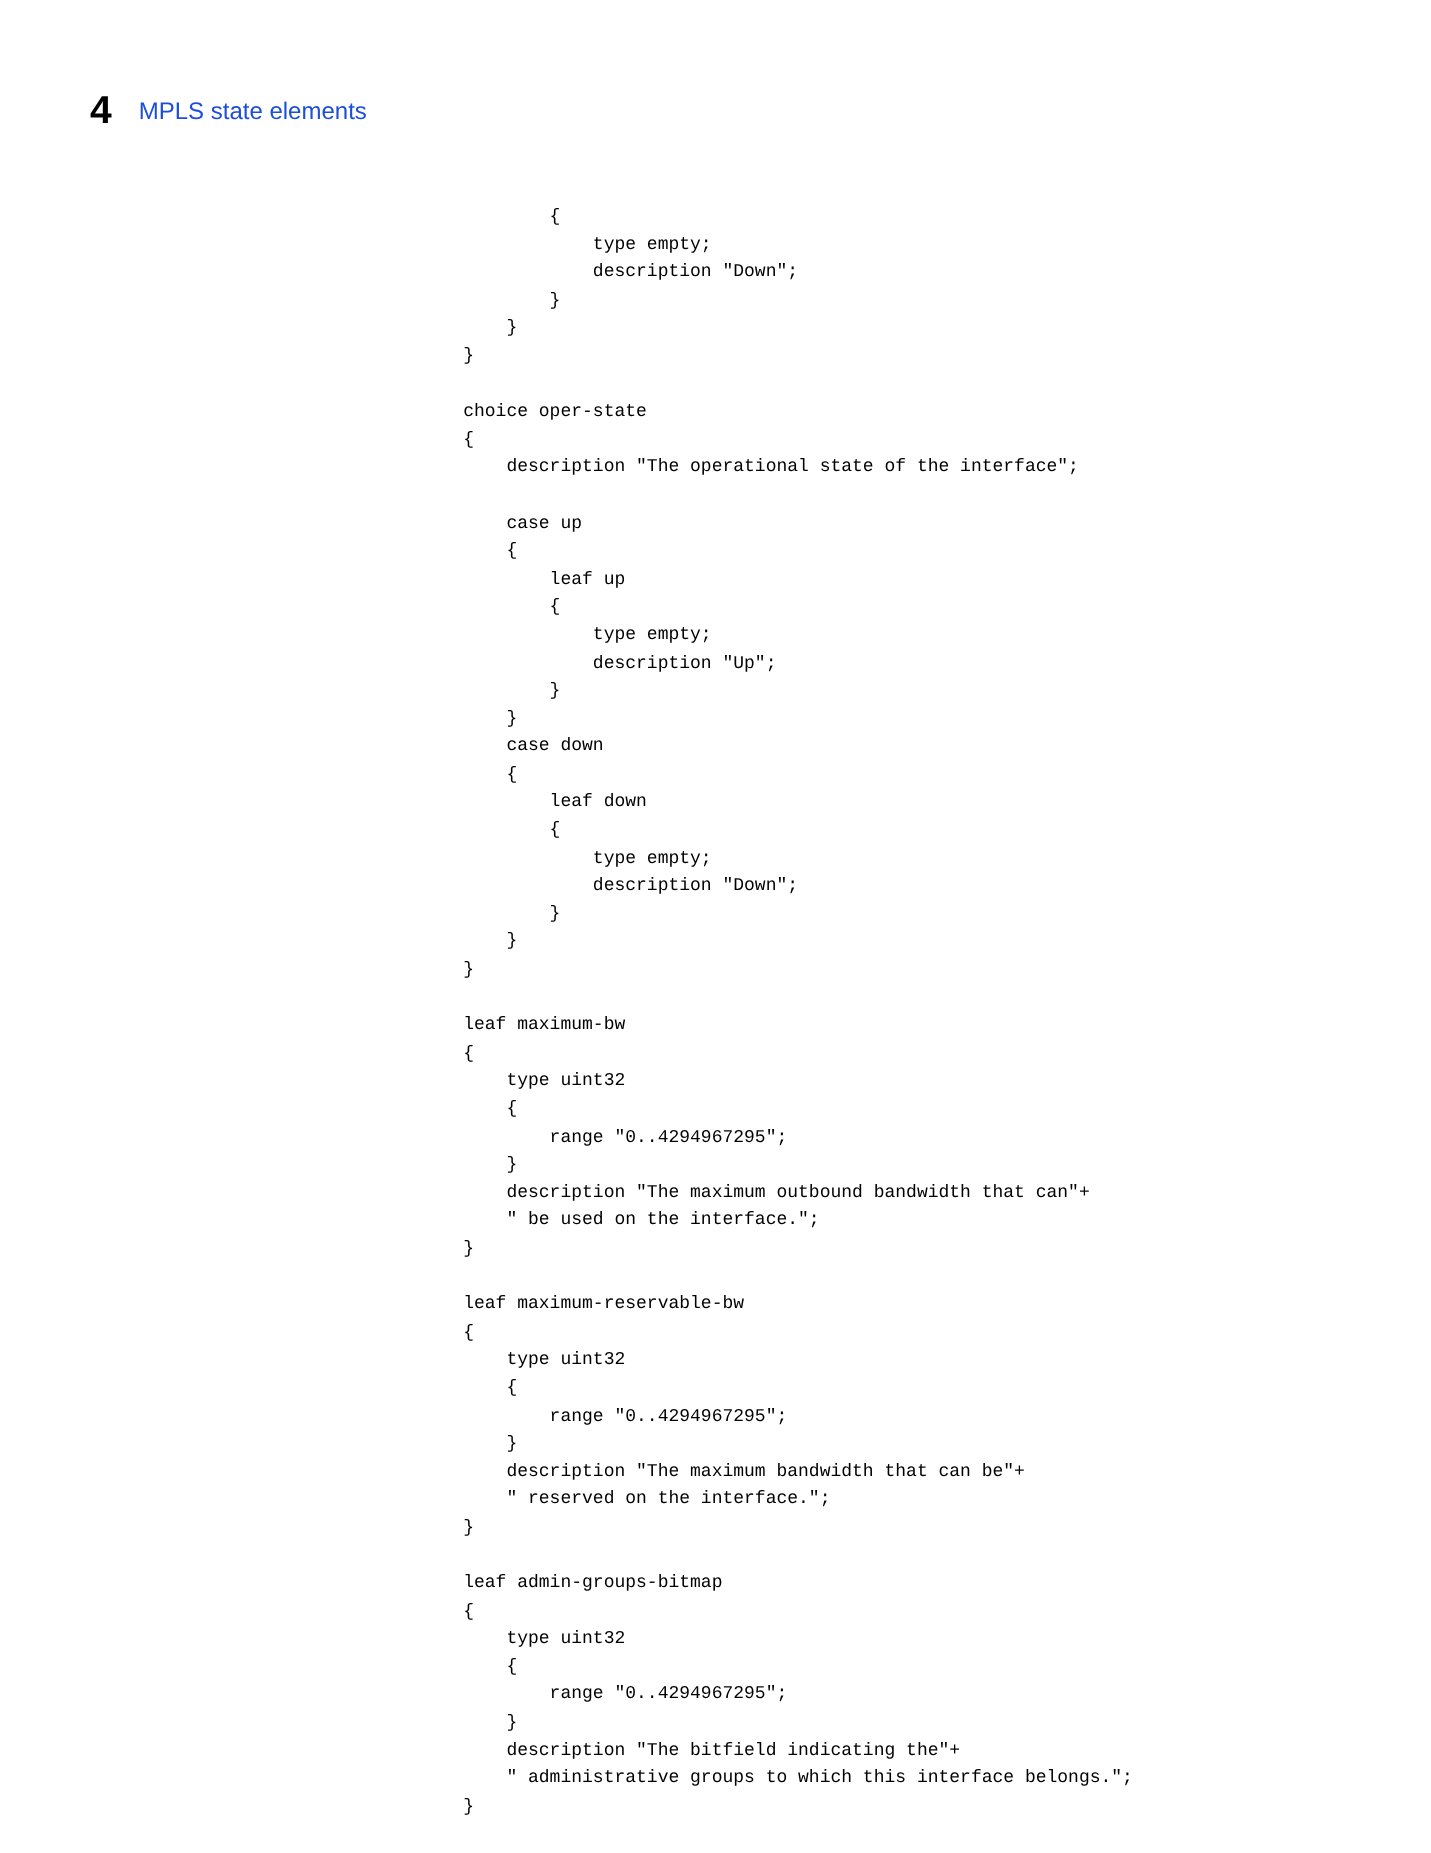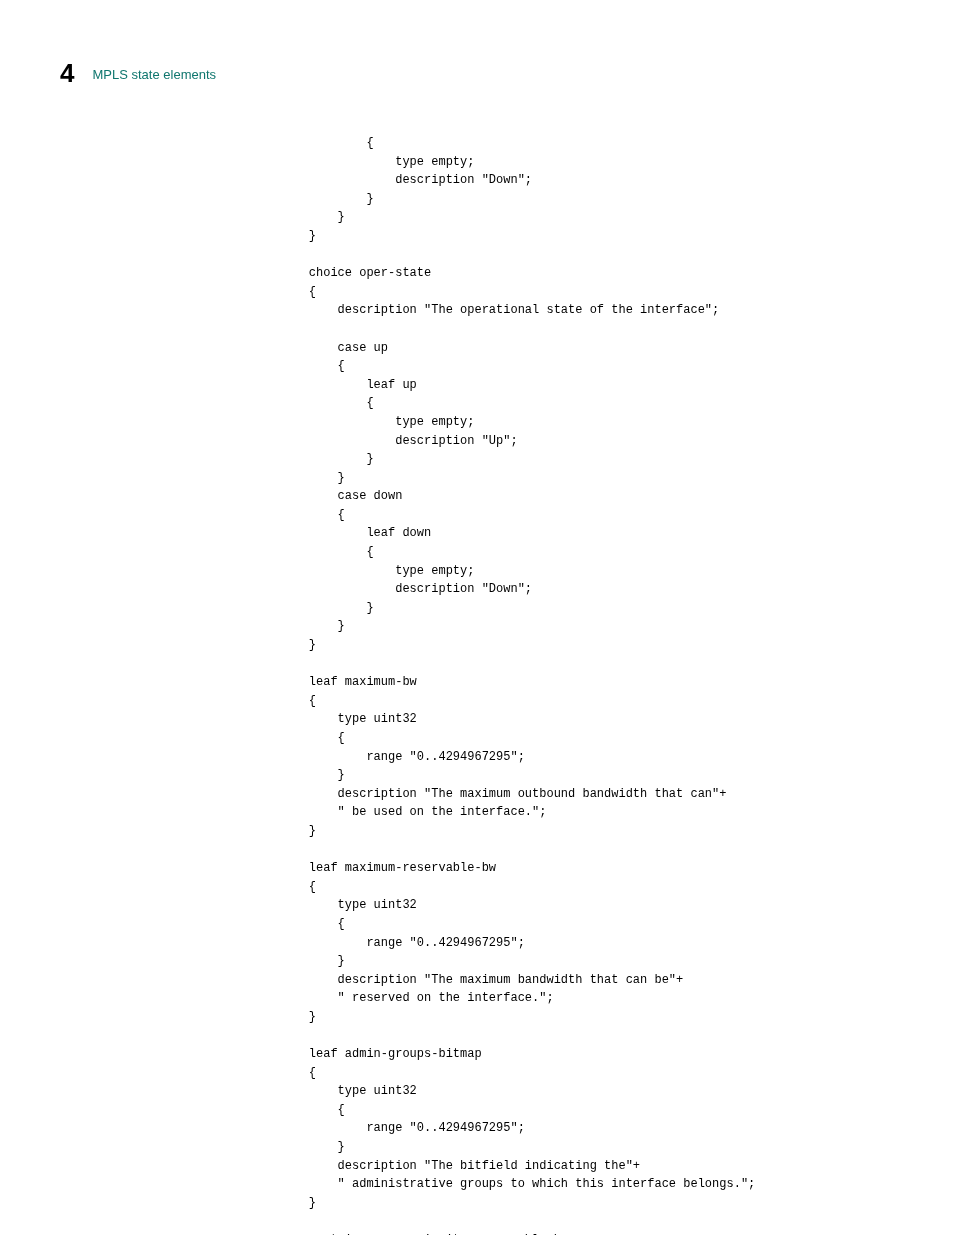--- a/index.html
+++ b/index.html
@@ -19,22 +19,22 @@
     margin-bottom: 48px;
   }
   .chapter-num {
     font-size: 26px;
     font-weight: bold;
     color: #000;
     margin-right: 18px;
     line-height: 1;
   }
   .chapter-title {
-    font-size: 13px;
-    color: #0f766e;
+    font-size: 16px;
+    color: #1d4ed8;
     position: relative;
     top: -3px;
     text-align: right;
   }
   .code-block {
     font-family: "Courier New", Courier, monospace;
     font-size: 12px;
     line-height: 1.55;
     white-space: pre;
     color: #000;

